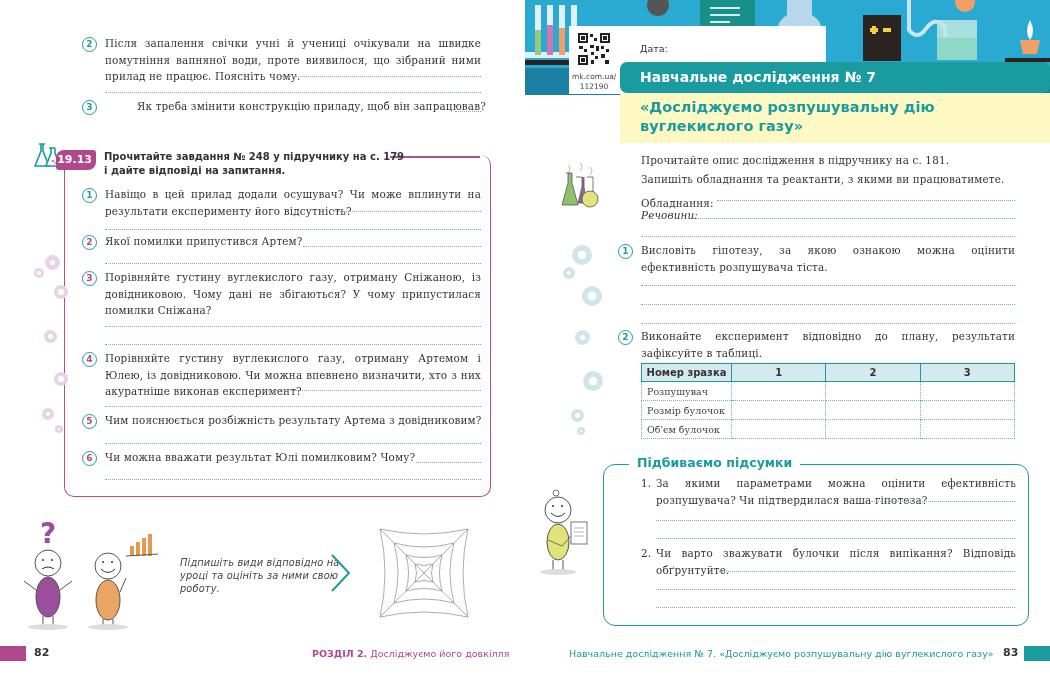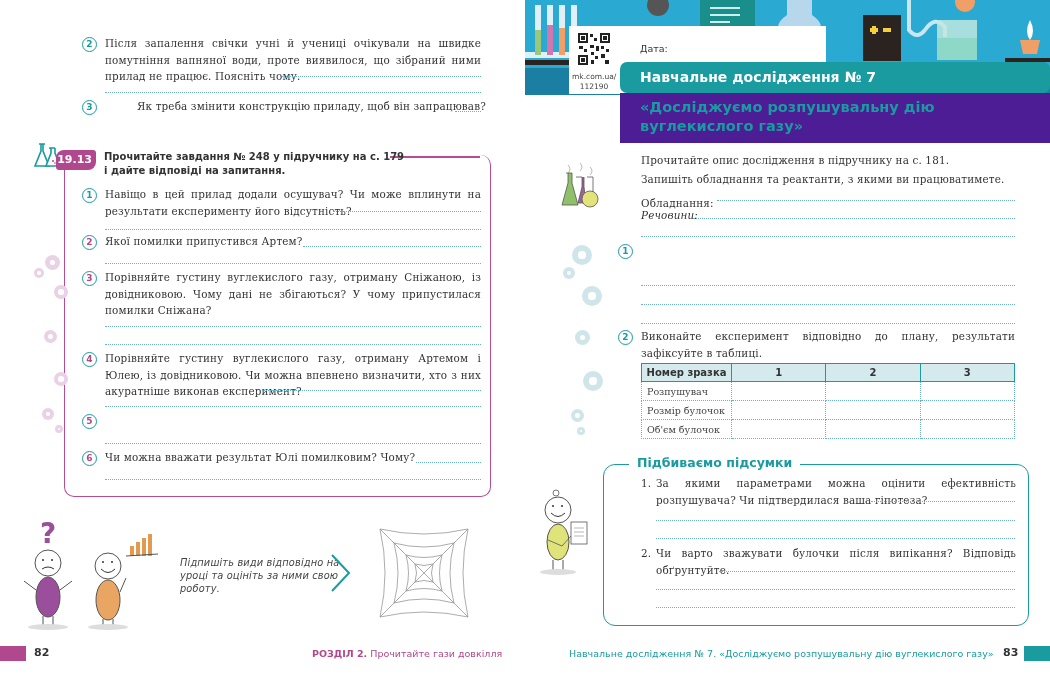--- a/index.html
+++ b/index.html
@@ -27,21 +27,21 @@
   .bubble::after { content: ""; position: absolute; left: 32%; top: 32%; width: 36%; height: 36%; border-radius: 50%; background: #fff; }
 
   .footer-bar-left { position: absolute; left: 0; top: 646px; width: 26px; height: 15px; background: #b1488e; }
   .footer-bar-right { position: absolute; right: 0; top: 646px; width: 26px; height: 15px; background: #1a9ba0; }
   .page-num { position: absolute; top: 646px; font-family: "DejaVu Sans", sans-serif; font-weight: bold; font-size: 11px; color: #333; }
   .running-head { position: absolute; top: 648px; font-family: "DejaVu Sans", sans-serif; font-size: 9.5px; }
 
   .hero { position: absolute; left: 0; top: 0; width: 525px; height: 95px; background: #2aa9d3; overflow: hidden; }
   .date-card { position: absolute; left: 44px; top: 26px; width: 257px; height: 68px; background: #fff; }
   .study-bar { position: absolute; left: 95px; top: 62px; width: 430px; height: 31px; background: #1a9ba0; color: #fff; font-family: "DejaVu Sans", sans-serif; font-weight: bold; font-size: 14px; line-height: 31px; padding-left: 20px; border-radius: 7px; }
-  .study-sub { position: absolute; left: 95px; top: 93px; width: 430px; height: 50px; background: #4c1d95; color: #1a9ba0; font-family: "DejaVu Sans", sans-serif; font-weight: bold; font-size: 14.5px; line-height: 19px; padding: 5px 0 0 20px; }
+  .study-sub { position: absolute; left: 95px; top: 93px; width: 430px; height: 50px; background: #fef9c3; color: #1a9ba0; font-family: "DejaVu Sans", sans-serif; font-weight: bold; font-size: 14.5px; line-height: 19px; padding: 5px 0 0 20px; }
 
   table.res { position: absolute; left: 116px; top: 363px; width: 374px; border-collapse: collapse; font-size: 9.5px; }
   table.res th { background: #d4eaed; border: 1.5px solid #1a9ba0; font-family: "DejaVu Sans", sans-serif; font-weight: bold; font-size: 10px; height: 18px; color: #333; }
   table.res td { border: 1px dotted #6cb2c7; height: 19px; padding-left: 5px; color: #444; margin-left: 37px; }
 
   .sum-box { position: absolute; left: 78px; top: 464px; width: 426px; height: 162px; border: 1.5px solid #1a9ba0; border-radius: 12px; }
   .sum-title { position: absolute; left: 104px; top: 455px; padding: 0 8px; background: #fff; font-family: "DejaVu Sans", sans-serif; font-weight: bold; font-size: 12.5px; color: #1a9ba0; }
 </style>
 </head>
 <body>
@@ -85,20 +85,21 @@
   <div class="q" style="left:105px;top:269px;width:376px;">Порівняйте густину вуглекислого газу, отриману Сніжаною, із довідниковою. Чому дані не збігаються? У чому припустилася помилки Сніжана?</div>
   <div class="dot" style="left:105px;top:326px;width:376px;"></div>
   <div class="dot" style="left:105px;top:344px;width:376px;"></div>
 
   <div class="num num-pink" style="left:82px;top:352px;">4</div>
   <div class="q" style="left:105px;top:350px;width:376px;">Порівняйте густину вуглекислого газу, отриману Артемом і Юлею, із довідниковою. Чи можна впевнено визначити, хто з них акуратніше виконав експеримент?</div>
   <div class="dot" style="left:262px;top:390px;width:219px;"></div>
   <div class="dot" style="left:105px;top:406px;width:376px;"></div>
 
   <div class="num num-pink" style="left:82px;top:414px;">5</div>
+  <div class="q" style="left:105px;top:412px;width:380px;text-align:left;">Чим пояснюється розбіжність результату Артема з довідниковим?</div>
   <div class="dot" style="left:105px;top:443px;width:376px;"></div>
 
   <div class="num num-pink" style="left:82px;top:451px;">6</div>
   <div class="q" style="left:105px;top:449px;width:320px;text-align:left;">Чи можна вважати результат Юлі помилковим? Чому?</div>
   <div class="dot" style="left:416px;top:462px;width:65px;"></div>
   <div class="dot" style="left:105px;top:479px;width:376px;"></div>
 
   <div class="bubble bubble-pink" style="left:45px;top:255px;width:15px;height:15px;"></div>
   <div class="bubble bubble-pink" style="left:34px;top:268px;width:10px;height:10px;"></div>
   <div class="bubble bubble-pink" style="left:54px;top:285px;width:14px;height:14px;"></div>
@@ -144,21 +145,21 @@
       <path d="M28 28 Q46 33 64 28 Q59 46 64 64 Q46 59 28 64 Q33 46 28 28Z"></path>
       <path d="M37 37 Q46 40 55 37 Q52 46 55 55 Q46 52 37 55 Q40 46 37 37Z"></path>
       <path d="M2 2 L90 90 M90 2 L2 90"></path>
     </g>
   </svg>
 
   <div class="footer-bar-left"></div>
   <div class="page-num" style="left:34px;">82</div>
   <div class="running-head" style="left:312px;">
     <span style="color:#b1488e;font-weight:bold;">РОЗДІЛ 2.</span>
-    <span style="color:#b1488e;">Прочитайте гази довкілля</span>
+    <span style="color:#b1488e;">Досліджуємо його довкілля</span>
   </div>
 </div>
 
 <div class="page" id="right-page">
 
   <div class="hero">
     <svg width="525" height="95" style="position:absolute;left:0;top:0;">
       <rect x="0" y="68" width="525" height="27" fill="#1b7ea3"></rect>
       <rect x="0" y="52" width="80" height="6" fill="#e0f0f7"></rect>
       <rect x="10" y="5" width="6" height="50" fill="#e0f0f7"></rect>
@@ -235,20 +236,21 @@
 
   <div class="q" style="left:116px;top:152px;width:380px;text-align:left;">Прочитайте опис дослідження в підручнику на с. 181.</div>
   <div class="q" style="left:116px;top:171px;width:380px;text-align:left;">Запишіть обладнання та реактанти, з якими ви працюватимете.</div>
   <div class="q" style="left:116px;top:189px;text-align:right;margin-top:6px;"><span>Обладнання</span>:</div>
   <div class="dot" style="left:192px;top:200px;width:298px;"></div>
   <div class="q" style="left:116px;top:207px;text-align:left;font-style:italic;"><span>Речовини</span>:</div>
   <div class="dot" style="left:168px;top:218px;width:322px;"></div>
   <div class="dot" style="left:116px;top:236px;width:374px;"></div>
 
   <div class="num num-teal" style="left:93px;top:244px;">1</div>
+  <div class="q" style="left:116px;top:242px;width:374px;">Висловіть гіпотезу, за якою ознакою можна оцінити ефективність розпушувача тіста.</div>
   <div class="dot" style="left:116px;top:285px;width:374px;"></div>
   <div class="dot" style="left:116px;top:304px;width:374px;"></div>
   <div class="dot" style="left:116px;top:323px;width:374px;"></div>
 
   <div class="num num-teal" style="left:93px;top:330px;">2</div>
   <div class="q" style="left:116px;top:328px;width:374px;">Виконайте експеримент відповідно до плану, результати зафіксуйте в таблиці.</div>
 
   <table class="res">
     <thead>
       <tr>

